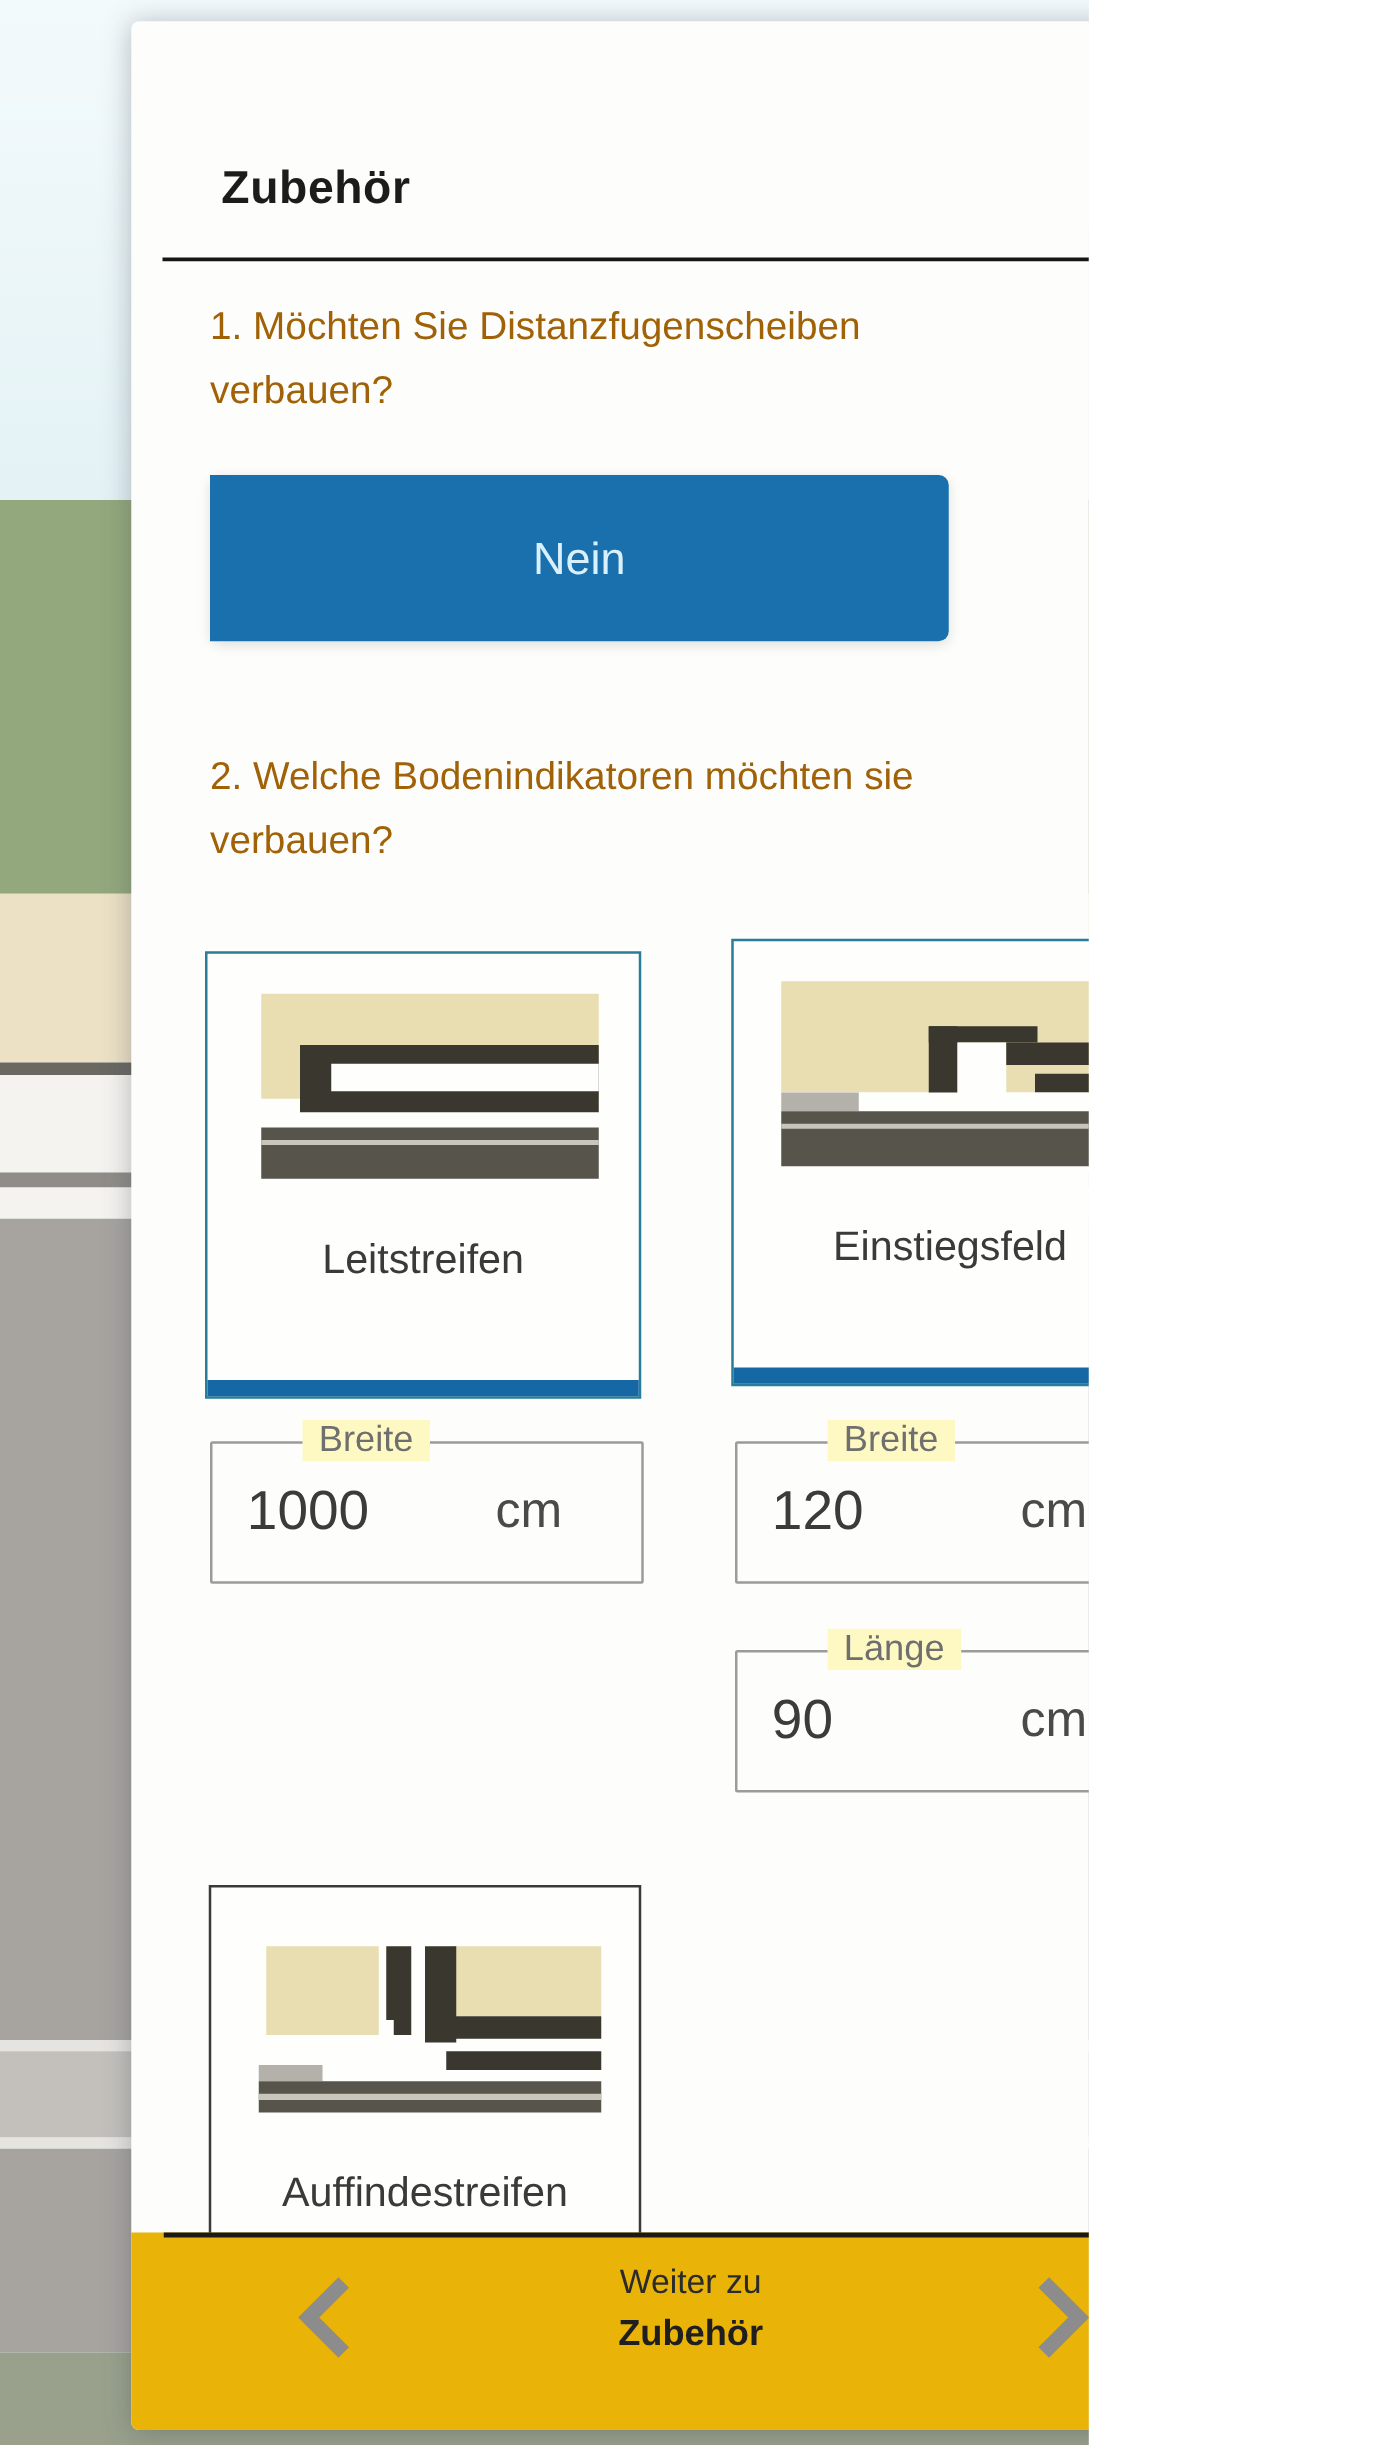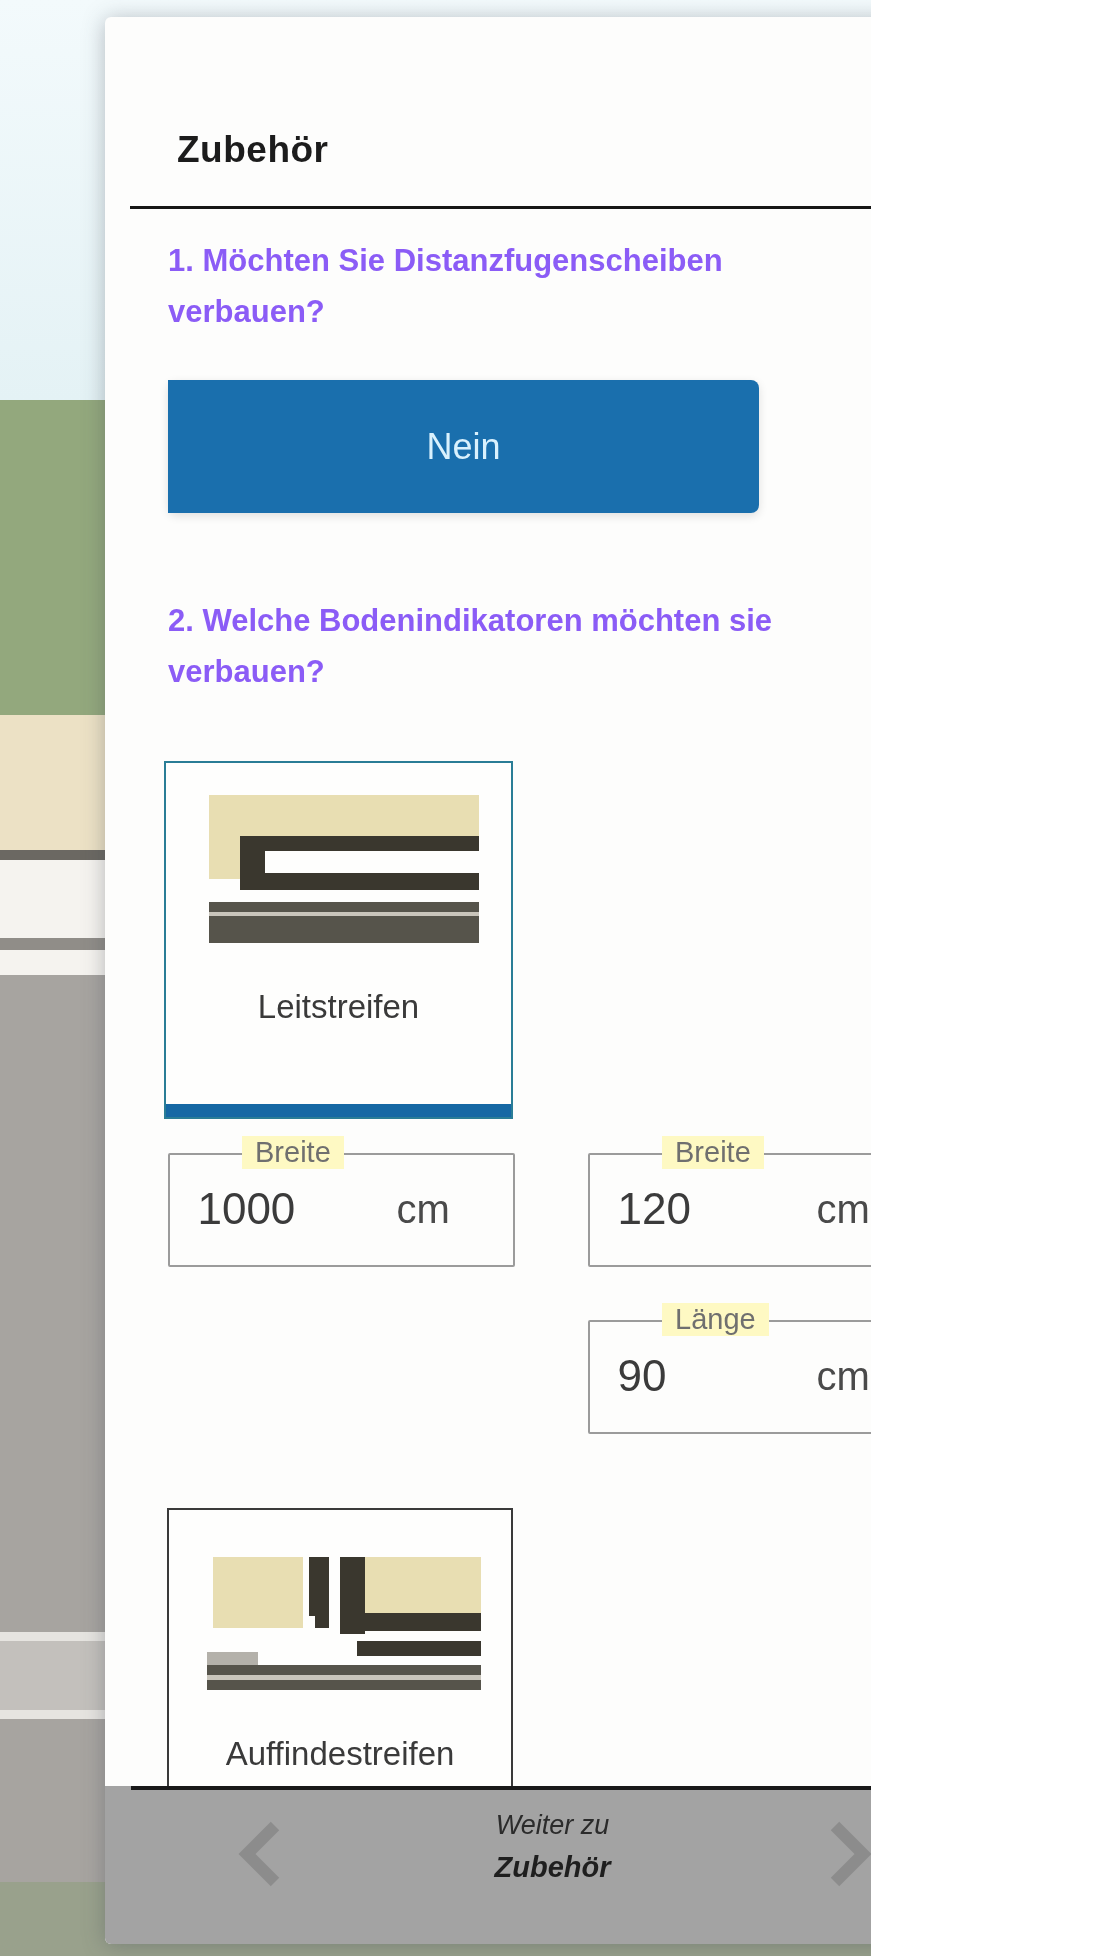--- a/index.html
+++ b/index.html
@@ -22,21 +22,21 @@
   .band-road2{top:1719px;height:163px;background:#a7a4a0;}
   .band-grass2{top:1882px;height:74px;background:#99a18c;}
 
   
   .panel{position:absolute;left:105px;top:17px;width:895px;height:1927px;
          background:#fdfdfc;border-radius:6px;box-shadow:0 2px 22px rgba(60,70,80,.35);}
 
   .panel-title{position:absolute;left:72px;top:112px;font-size:37px;font-weight:700;color:#1c1c1c;letter-spacing:.5px;}
   .title-divider{position:absolute;left:25px;top:189px;width:845px;height:3px;background:#161616;}
 
-  .question-text{position:absolute;font-size:31px;font-weight:700;color:#8b5cf6;line-height:51px;margin:0;}
+  .question-text{position:absolute;font-size:31px;font-weight:400;color:#a16207;line-height:51px;margin:0;}
   .q1-text{left:63px;top:218px;width:620px;}
   .q2-text{left:63px;top:578px;width:680px;}
 
   
   .segmented{position:absolute;left:63px;top:363px;width:591px;height:133px;display:flex;
              border-radius:8px;box-shadow:0 3px 10px rgba(0,0,0,.12);}
   .segmented button{flex:1;font-family:inherit;font-size:36px;border:none;cursor:pointer;}
   .opt-yes{background:#ffffff;color:#2e2e2e;border:2px solid #d8d8d8;border-radius:8px 0 0 8px;}
   .opt-no{background:#1a6fad;color:#d9f1fd;border-radius:0 8px 8px 0;}
 
@@ -61,21 +61,21 @@
   
   .field{position:absolute;width:347px;height:114px;border:2px solid #9b9b9b;border-radius:2px;box-sizing:border-box;background:#fdfdfc;}
   .field-1{left:63px;top:1136px;}
   .field-2{left:483px;top:1136px;}
   .field-3{left:483px;top:1303px;}
   .field-label{position:absolute;top:-19px;left:21%;background:#fef9c3;padding:0 13px;font-size:29px;color:#6f6f6f;}
   .field-value{position:absolute;left:8%;top:50%;transform:translateY(-52%);font-size:44px;color:#3b3b3b;}
   .field-unit{position:absolute;left:66%;top:50%;transform:translateY(-52%);font-size:40px;color:#4a4a4a;}
 
   
-  .bottom-nav{position:absolute;left:0;right:0;top:1769px;bottom:0;background:#a3a3a3;border-radius:0 0 6px 6px;font-style:italic;}
+  .bottom-nav{position:absolute;left:0;right:0;top:1769px;bottom:0;background:#eab308;border-radius:0 0 6px 6px;}
   .nav-border{position:absolute;top:0;left:26px;right:27px;height:4px;background:#191919;}
   .nav-center{position:absolute;left:0;right:0;top:19px;text-align:center;cursor:pointer;}
   .nav-prefix{font-size:27px;color:#2b2b2b;display:block;line-height:40px;}
   .nav-target{font-size:29px;font-weight:700;color:#1f1f1f;display:block;line-height:44px;}
   .nav-chevron{position:absolute;top:34px;width:44px;height:68px;background:none;border:none;padding:0;cursor:pointer;}
   .nav-prev{left:133px;}
   .nav-next{left:723px;}
 </style>
 </head>
 <body>
@@ -116,20 +116,36 @@
         <div class="dark" style="left:15%;top:28%;width:85%;height:36%;"></div>
         <div class="whiteblock" style="left:24%;top:38%;width:76%;height:15%;"></div>
         <div class="whiteblock" style="left:4%;top:64%;width:96%;height:8%;"></div>
         <div class="roadbar" style="left:4%;top:72%;width:96%;height:28%;"></div>
         <div class="roadline" style="left:4%;top:79%;width:96%;height:3%;"></div>
       </div>
       <div class="card-label">Leitstreifen</div>
       <div class="card-selected-bar"></div>
     </div>
 
+    <div class="card card-2">
+      <div class="illus">
+        <div class="beige" style="left:2%;top:0;width:98%;height:60%;"></div>
+        <div class="dark" style="left:44%;top:24%;width:8%;height:42%;"></div>
+        <div class="dark" style="left:44%;top:24%;width:31%;height:9%;"></div>
+        <div class="whiteblock" style="left:52%;top:33%;width:14%;height:33%;"></div>
+        <div class="dark" style="left:66%;top:33%;width:34%;height:12%;"></div>
+        <div class="dark" style="left:74%;top:50%;width:26%;height:10%;"></div>
+        <div class="whiteblock" style="left:2%;top:60%;width:98%;height:10%;"></div>
+        <div class="grayblock" style="left:2%;top:60%;width:22%;height:10%;"></div>
+        <div class="roadbar" style="left:2%;top:70%;width:98%;height:30%;"></div>
+        <div class="roadline" style="left:2%;top:77%;width:98%;height:3%;"></div>
+      </div>
+      <div class="card-label">Einstiegsfeld</div>
+      <div class="card-selected-bar"></div>
+    </div>
 
     <div class="field field-1">
       <span class="field-label">Breite</span>
       <span class="field-value">1000</span>
       <span class="field-unit">cm</span>
     </div>
 
     <div class="field field-2">
       <span class="field-label">Breite</span>
       <span class="field-value">120</span>

